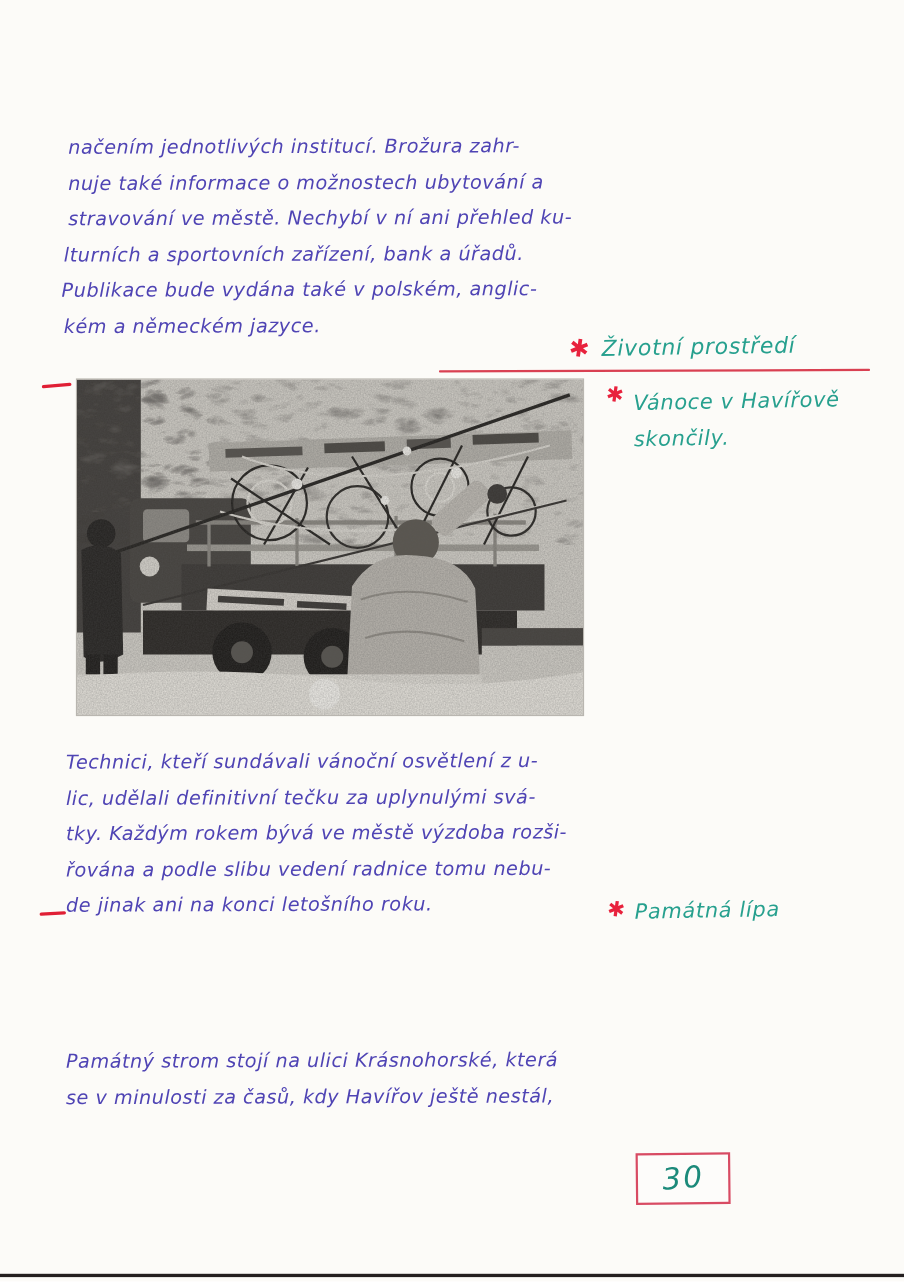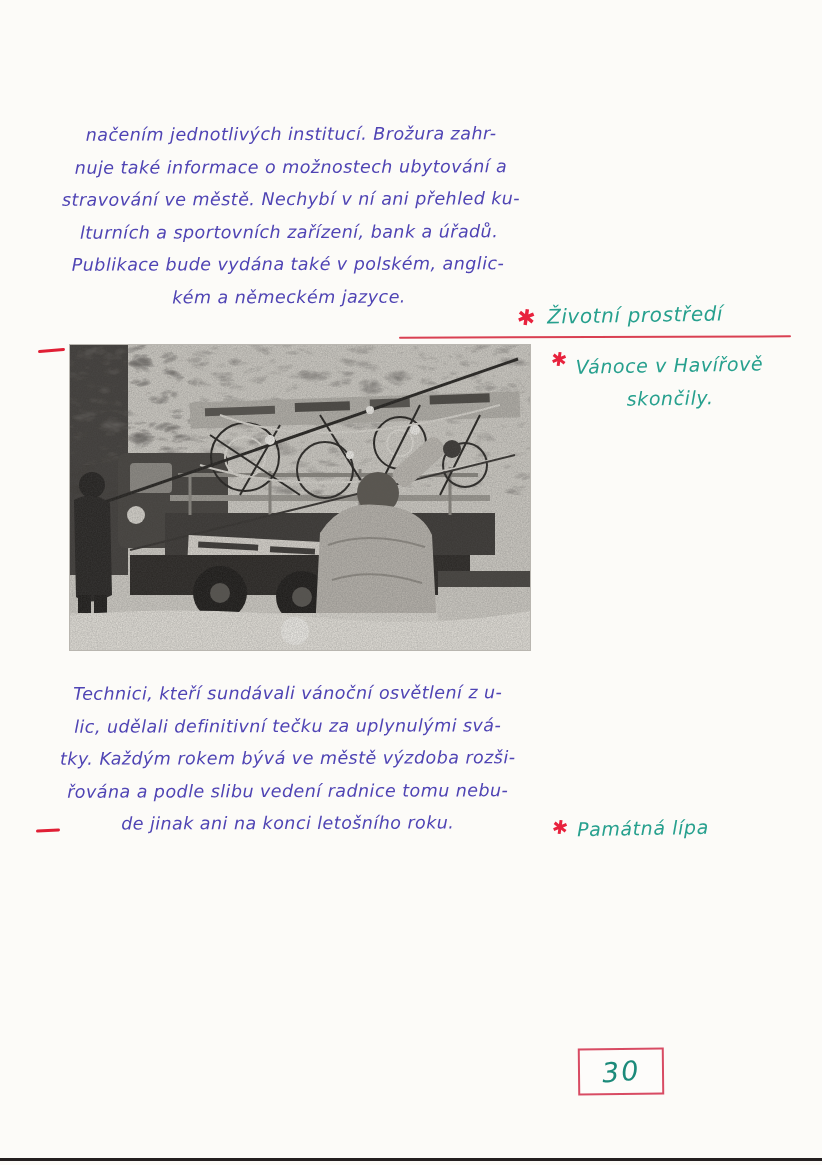--- a/index.html
+++ b/index.html
@@ -1,20 +1,19 @@
 <!DOCTYPE html>
 <html><head>
 <meta charset="utf-8">
 <style>
   html,body { margin:0; padding:0; background:#ffffff; }
   .page {
     position:relative; width:822px; height:1165px;
     background:#fcfbf8; overflow:hidden;
     font-family:"DejaVu Sans", sans-serif;
-    text-align:center;
   }
   
   .hw-line {
     position:relative;
     height:32.5px; line-height:32.5px;
     font-size:17.5px; font-style:italic;
     letter-spacing:0.45px; white-space:nowrap;
     color:#4f44b4;
     transform:rotate(-0.2deg);
   }
@@ -202,20 +201,24 @@
 
   <div class="para" style="left:60px; top:657px;margin-top:20px;">
     <div class="hw-line">Technici, kteří sundávali vánoční osvětlení z u-</div>
     <div class="hw-line">lic, udělali definitivní tečku za uplynulými svá-</div>
     <div class="hw-line">tky. Každým rokem bývá ve městě výzdoba rozši-</div>
     <div class="hw-line">řována a podle slibu vedení radnice tomu nebu-</div>
     <div class="hw-line">de jinak ani na konci letošního roku.</div>
   </div>
 
 
+  <div class="para" style="left:60px; top:949px;">
+    <div class="hw-line">Památný strom stojí na ulici Krásnohorské, která</div>
+    <div class="hw-line">se v minulosti za časů, kdy Havířov ještě nestál,</div>
+  </div>
 
   <div class="page-number-box">
     <span class="page-number-value">30</span>
   </div>
 
   <div class="scan-edge"></div>
 
 </div>
 
 </body></html>

